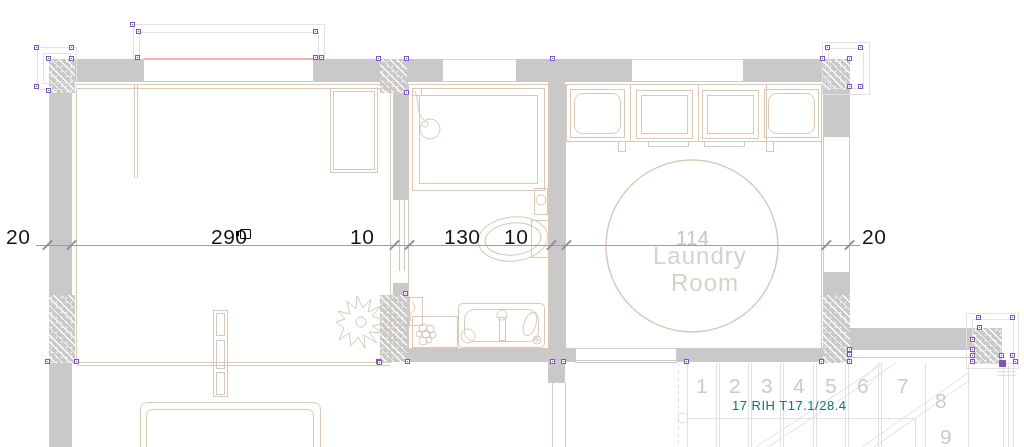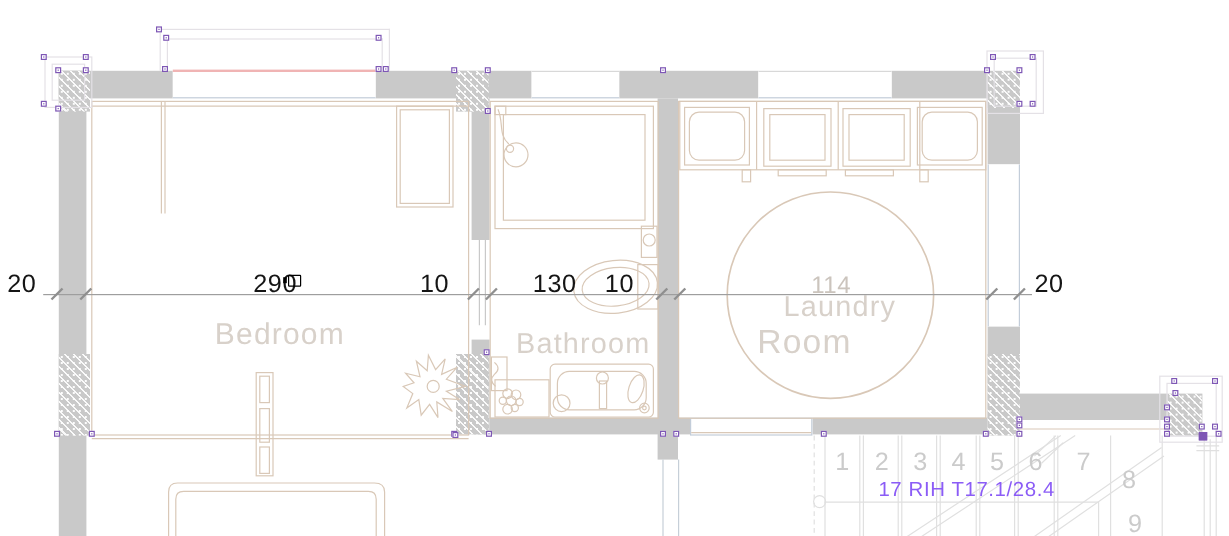--- a/index.html
+++ b/index.html
@@ -13,21 +13,21 @@
   .win{position:absolute;background:#fff;z-index:4;box-sizing:border-box}
   .svglayer{position:absolute;left:0;top:0;z-index:5}
   .roomlabel{position:absolute;color:#d8d1ca;letter-spacing:1px;z-index:6;white-space:nowrap}
   .dim{position:absolute;font-size:21px;color:#151515;letter-spacing:.5px;z-index:8;white-space:nowrap}
   .dim.gray{color:#cbc4bd;font-size:20px}
   .dimline{position:absolute;height:1px;background:#9e9e9e;z-index:7}
   .tick{position:absolute;width:13px;height:2px;background:#8f8f8f;transform:rotate(-45deg);z-index:7}
   .dim-marker{position:absolute;width:9px;height:8px;border:1.5px solid #000;border-radius:1px;z-index:8}
   .dim-marker::before{content:"";position:absolute;left:-5px;top:1px;width:3px;height:5px;background:#000}
   .stairnum{position:absolute;font-size:21px;color:#cbcbcb;z-index:6}
-  .stairnote{position:absolute;font-size:17px;color:#8b5cf6;letter-spacing:.5px;z-index:6;white-space:nowrap}
+  .stairnote{position:absolute;font-size:13px;color:#0f766e;letter-spacing:.5px;z-index:6;white-space:nowrap}
   .sel{position:absolute;border:1px solid #e4e1e6;z-index:25}
   .sel.nb{border-bottom:none}
   .handle{position:absolute;width:5px;height:5px;border:1px solid #7e57b5;background:#fff;box-sizing:border-box;z-index:30}
   .handle::after{content:"";position:absolute;left:1px;top:1px;width:1px;height:1px;background:#7e57b5}
   .handle.solid{width:7px;height:7px;background:#7e57b5}
 </style>
 </head>
 <body>
 
 <div id="canvas">
@@ -157,24 +157,22 @@
       <path d="M968.5 363 V447"></path>
       <path d="M687 418.5 H915.5 V447"></path>
       <circle cx="683" cy="418" r="5"></circle>
       <path d="M756 447 L884 363 M768 447 L896 363"></path>
       <path d="M862 447 L968 373 M874 447 L970 380"></path>
       <path d="M862 380 L880 363 M868 386 L886 369"></path>
       <path d="M1003.5 366 V447 M1008.5 366 V447 M1013.5 362 V447 M997 371.5 H1016 M997 375.5 H1016"></path>
     </g>
   </svg>
 
-  <div class="roomlabel" style="left:179px;top:265px;font-size:25px">Bedroom</div>
-  <div class="roomlabel" style="left:430px;top:273px;font-size:24px">Bathroom</div>
   <div class="roomlabel" style="left:653px;top:242px;font-size:24px">Laundry</div>
-  <div class="roomlabel" style="left:631px;top:269px;font-size:28px">Room</div>
+  <div class="roomlabel" style="left:671px;top:269px;font-size:24px">Room</div>
 
   <div class="dimline" style="left:36px;top:245px;width:824px"></div>
   <div class="tick" style="left:41px;top:244px"></div>
   <div class="tick" style="left:65px;top:244px"></div>
   <div class="tick" style="left:388px;top:244px"></div>
   <div class="tick" style="left:403px;top:244px"></div>
   <div class="tick" style="left:545px;top:244px"></div>
   <div class="tick" style="left:560px;top:244px"></div>
   <div class="tick" style="left:820px;top:244px"></div>
   <div class="tick" style="left:843px;top:244px"></div>

